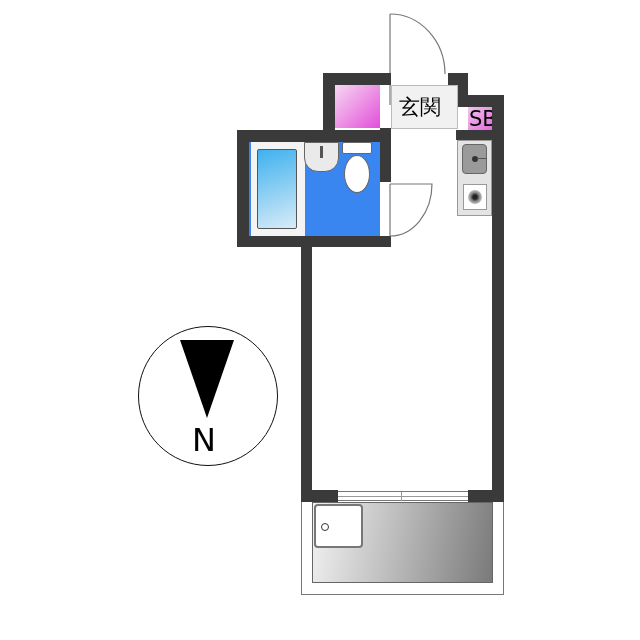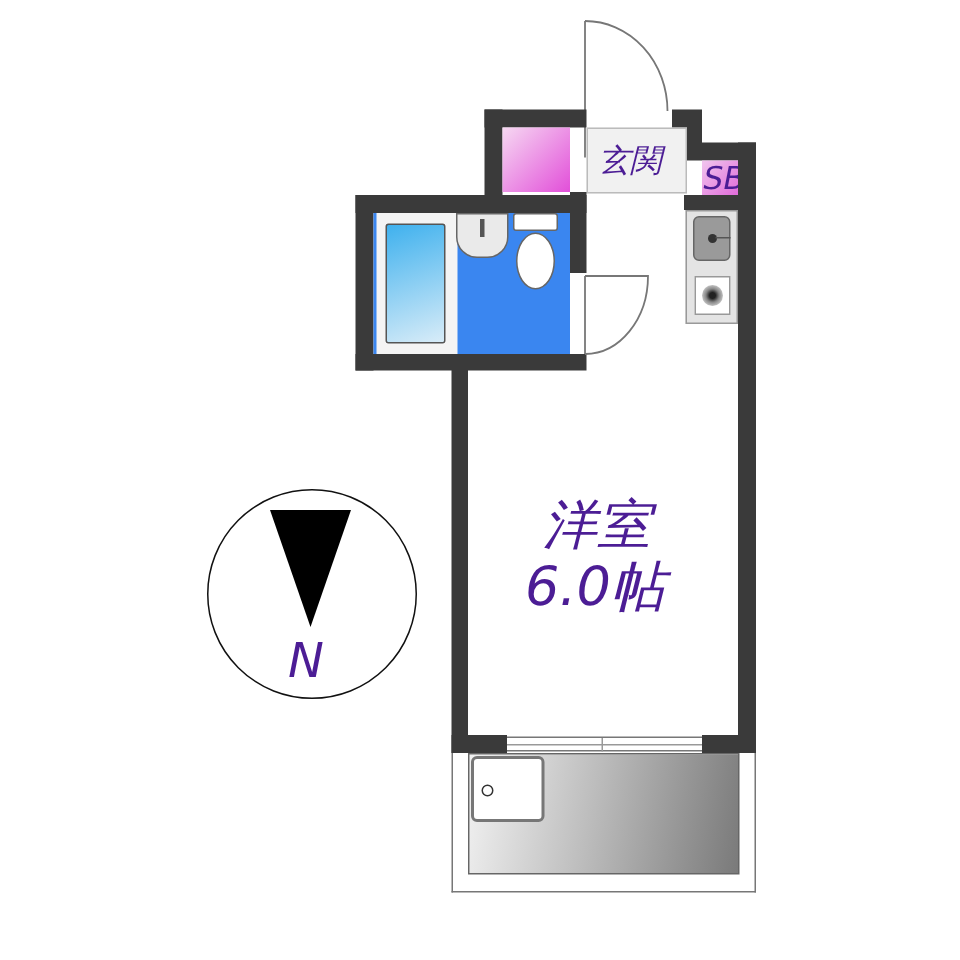--- a/index.html
+++ b/index.html
@@ -1,19 +1,19 @@
 <!DOCTYPE html>
 <html><head>
 <meta charset="utf-8">
 <style>
   html, body { margin:0; padding:0; background:#fff; }
   body { width:640px; height:640px; position:relative; overflow:hidden; font-family:"DejaVu Sans", sans-serif; }
   .abs { position:absolute; }
   .wall { position:absolute; background:#3a3a3a; }
-  .label { position:absolute; color:#4c1d95; white-space:nowrap; line-height:1;font-style:italic; }
+  .label { position:absolute; color:#000000; white-space:nowrap; line-height:1; }
 </style>
 </head>
 <body>
 
 <div class="abs" style="left:0;top:0;width:640px;height:640px;">
 
   <svg class="abs" style="left:385px;top:12px;" width="80" height="95">
     <line x1="5" y1="2" x2="5" y2="93" stroke="#777" stroke-width="1.2"></line>
     <path d="M5 2 A 55 60 0 0 1 60 62" fill="none" stroke="#777" stroke-width="1.2"></path>
   </svg>
@@ -66,22 +66,20 @@
   </svg>
 
   <div class="wall" style="left:301px;top:236px;width:11px;height:266px;"></div>
   <div class="wall" style="left:301px;top:490px;width:37px;height:12px;"></div>
   <div class="wall" style="left:468px;top:490px;width:36px;height:12px;"></div>
   <div class="abs" style="left:338px;top:491px;width:130px;height:10px;border-top:1px solid #777;border-bottom:1px solid #777;box-sizing:border-box;">
     <div class="abs" style="left:0;top:4px;width:130px;height:1px;background:#999;"></div>
     <div class="abs" style="left:63px;top:0;width:1px;height:9px;background:#999;"></div>
   </div>
 
-  <div class="label" style="left:362px;top:333px;font-size:36px;">洋室</div>
-  <div class="label" style="left:350px;top:374px;font-size:36px;">6.0帖</div>
 
   <div class="abs" style="left:301px;top:502px;width:203px;height:93px;border:1px solid #777;border-top:none;box-sizing:border-box;"></div>
   <div class="abs" style="left:312px;top:502px;width:181px;height:81px;background:linear-gradient(100deg,#f2f2f2 0%,#bdbdbd 45%,#7a7a7a 100%);border:1px solid #666;box-sizing:border-box;"></div>
   <div class="abs" style="left:314px;top:504px;width:49px;height:44px;background:#fff;border:2px solid #777;border-radius:4px;box-sizing:border-box;">
     <div class="abs" style="left:5px;top:17px;width:6px;height:6px;border:1px solid #333;border-radius:50%;"></div>
   </div>
 
   <div class="abs" style="left:138px;top:326px;width:140px;height:140px;border:1.5px solid #111;border-radius:50%;box-sizing:border-box;background:#fff;"></div>
   <svg class="abs" style="left:178px;top:338px;" width="58" height="82">
     <polygon points="2,2 56,2 29,80" fill="#000"></polygon>

